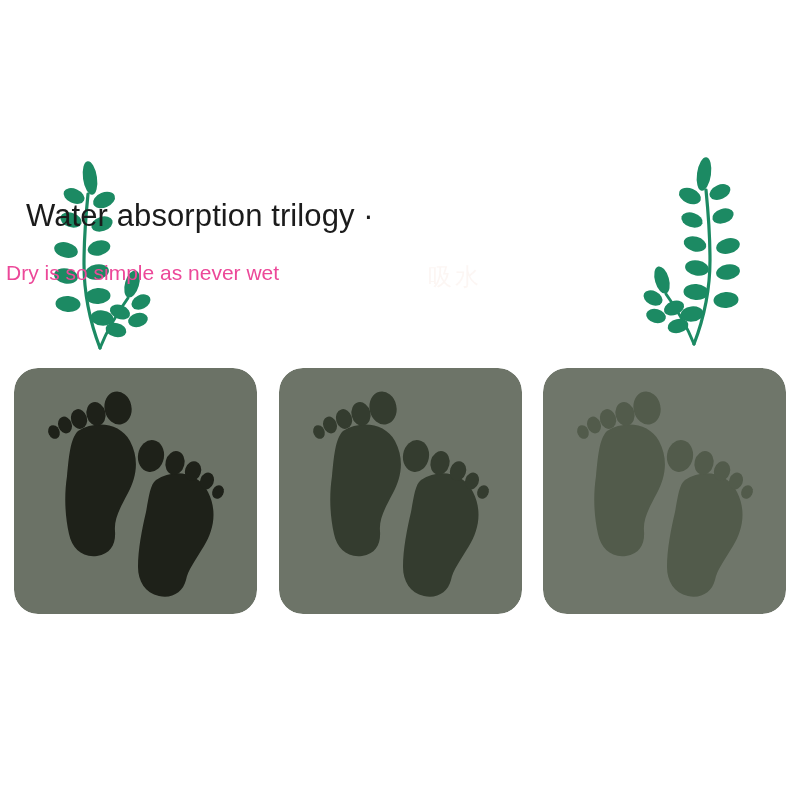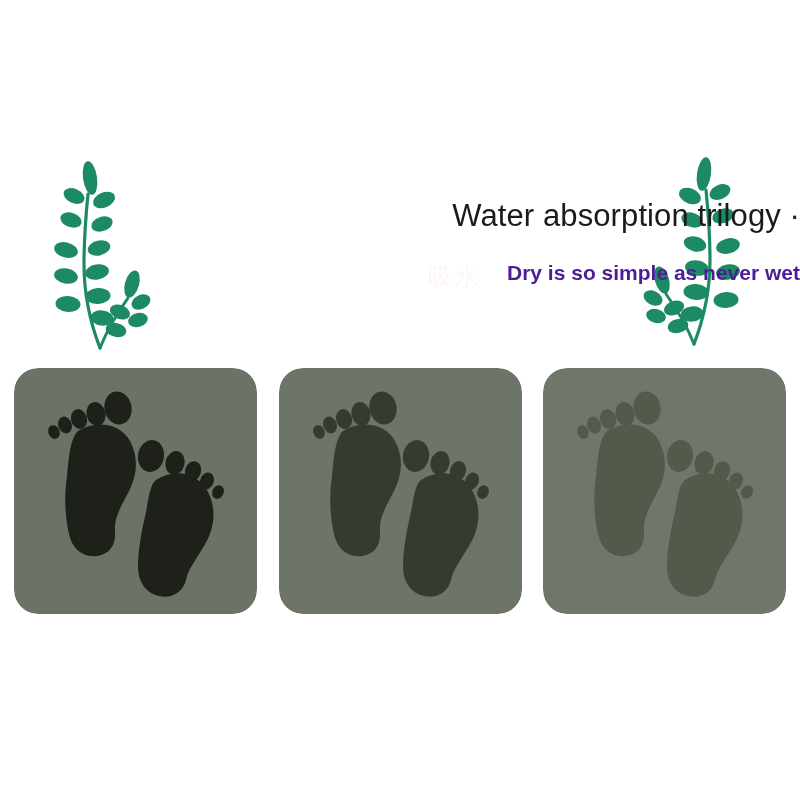--- a/index.html
+++ b/index.html
@@ -26,21 +26,21 @@
   .plant svg { display: block; width: 100%; height: 100%; }
   .plant-left  { left: 42px;  top: 152px; }
   .plant-right { left: 632px; top: 148px; transform: scaleX(-1); }
 
   
   .headings {
     position: absolute;
     left: 0;
     top: 196px;
     width: 800px;
-    text-align: right;
+    text-align: left;
     pointer-events: none;
   }
   .title {
     font-size: 31px;
     line-height: 40px;
     color: #1b1b1b;
     font-weight: 400;
     letter-spacing: .1px;
     white-space: nowrap;
     margin: 0;
@@ -157,21 +157,21 @@
       <ellipse cx="99" cy="150" rx="10" ry="7" transform="rotate(-26 99 150)" fill="#1c8a63"></ellipse>
       <ellipse cx="96" cy="168" rx="10" ry="7" transform="rotate(-14 96 168)" fill="#1c8a63"></ellipse>
       <ellipse cx="78" cy="160" rx="10.5" ry="7" transform="rotate(22 78 160)" fill="#1c8a63"></ellipse>
       <ellipse cx="74" cy="178" rx="10.5" ry="7" transform="rotate(12 74 178)" fill="#1c8a63"></ellipse>
     </g>
   </svg>
 </div>
 
 <div class="headings">
   <div class="title" style="color: rgb(27, 27, 27);">Water absorption trilogy ·</div>
-  <div class="subtitle" style="color: #4c1d95; font-weight: bold;">Dry is so simple as never wet</div>
+  <div class="subtitle" style="color: #ec4899;">Dry is so simple as never wet</div>
 </div>
 <div class="ghost">吸水</div>
 
 <div class="tiles">
 
   <div class="tile">
     <svg viewBox="0 0 243 246" aria-hidden="true">
       <rect x="0" y="0" width="243" height="246" rx="24" ry="24" fill="#6b7266"></rect>
       <g fill="#1e2119">
 

